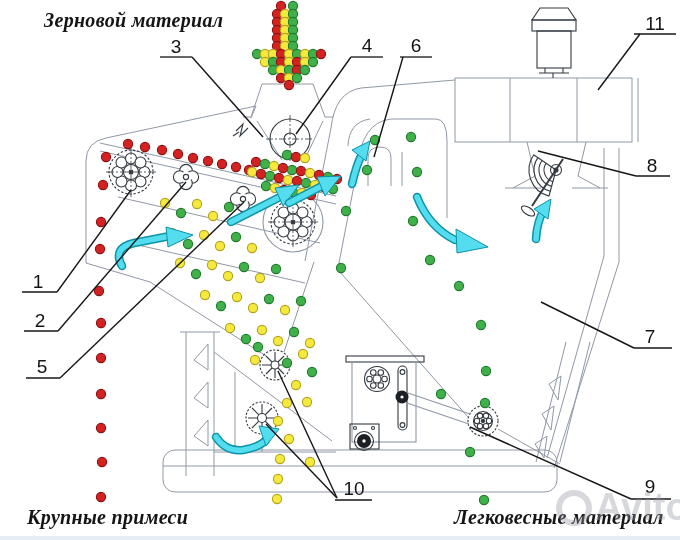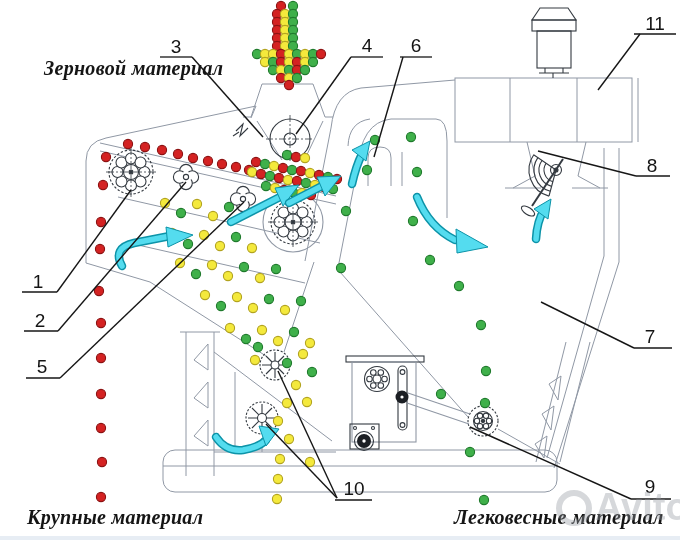--- a/index.html
+++ b/index.html
@@ -406,22 +406,22 @@
         <line x1="631" y1="499" x2="470" y2="427" stroke="#161616" stroke-width="1.4"></line>
         <line x1="631" y1="499" x2="671" y2="499" stroke="#161616" stroke-width="1.3"></line>
         <text x="650" y="493" class="num">9</text>
         <line x1="337" y1="498" x2="278" y2="371" stroke="#161616" stroke-width="1.4"></line>
         <line x1="337" y1="498" x2="266" y2="424" stroke="#161616" stroke-width="1.4"></line>
         <line x1="335" y1="500" x2="372" y2="500" stroke="#161616" stroke-width="1.3"></line>
         <text x="354" y="495" class="num">10</text>
       </g>
   </svg>
 
-  <div class="caption" style="left:44px;top:9px;margin-top:48px;">Зерновой материал</div>
-  <div class="caption" style="left:27px;top:506px;">Крупные материал</div>
+  <div class="caption" style="left:44px;top:9px;">Зерновой материал</div>
+  <div class="caption" style="left:27px;top:506px;">Крупные примеси</div>
   <div class="caption" style="left:454px;top:506px;">Легковесные материал</div>
 
   <div class="watermark">
     <span class="wm-ring"></span>
     <span>Avito</span>
   </div>
 
   <div class="bottom-strip"></div>
 </div>
 

